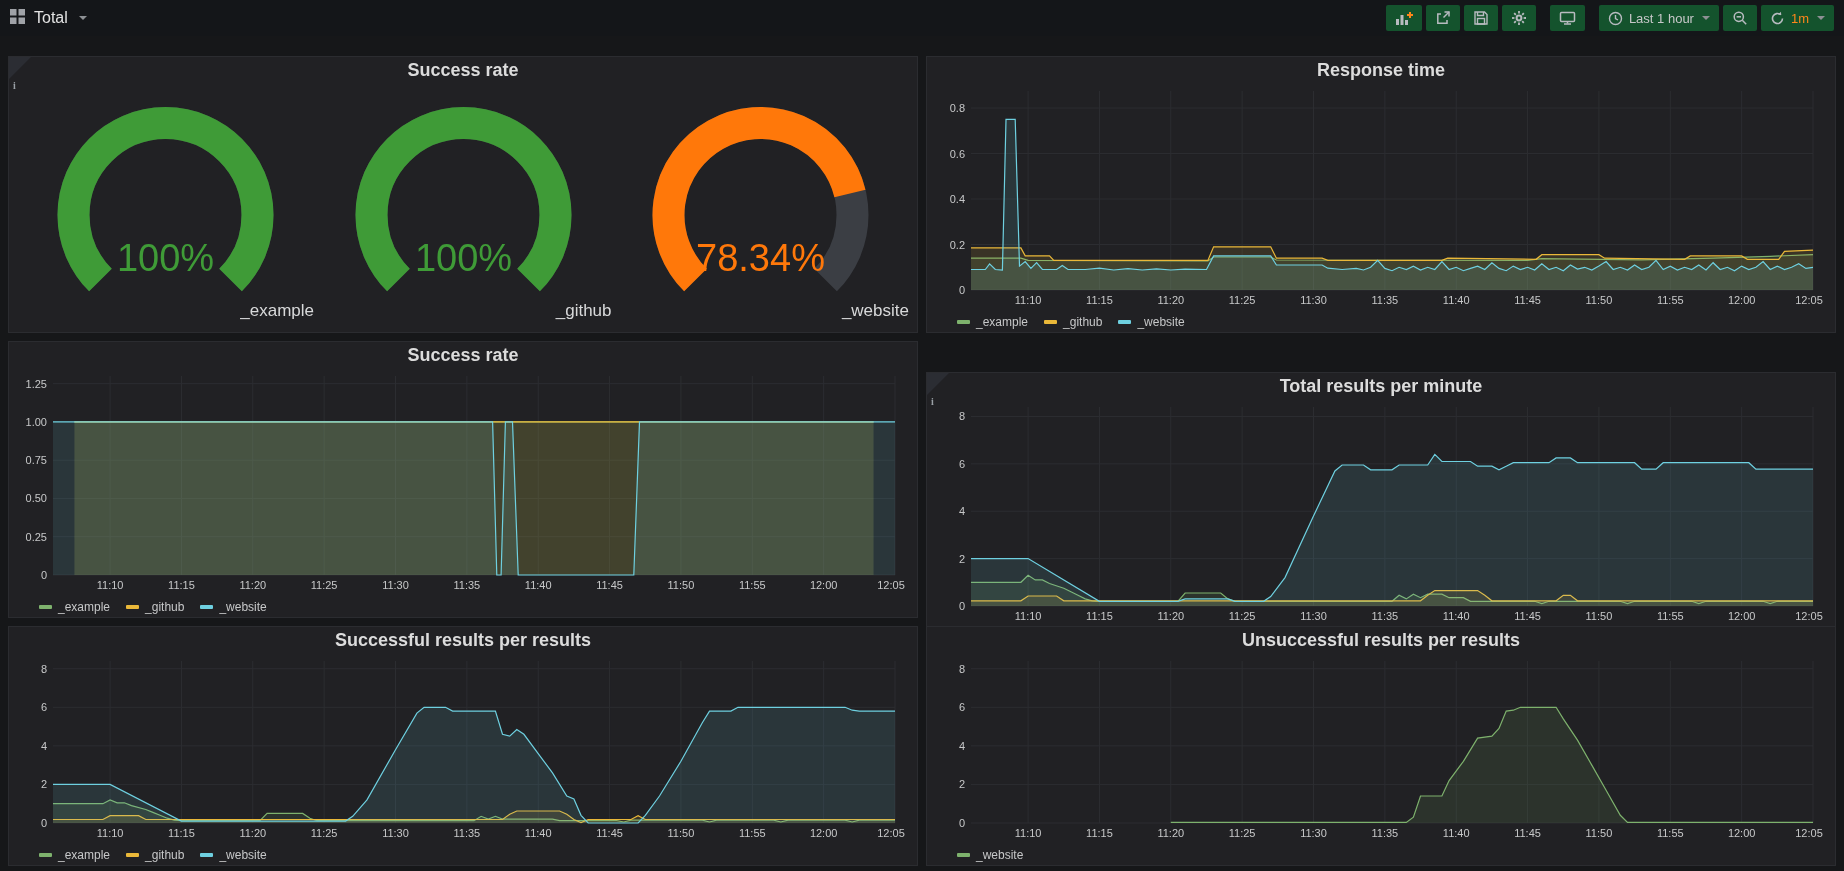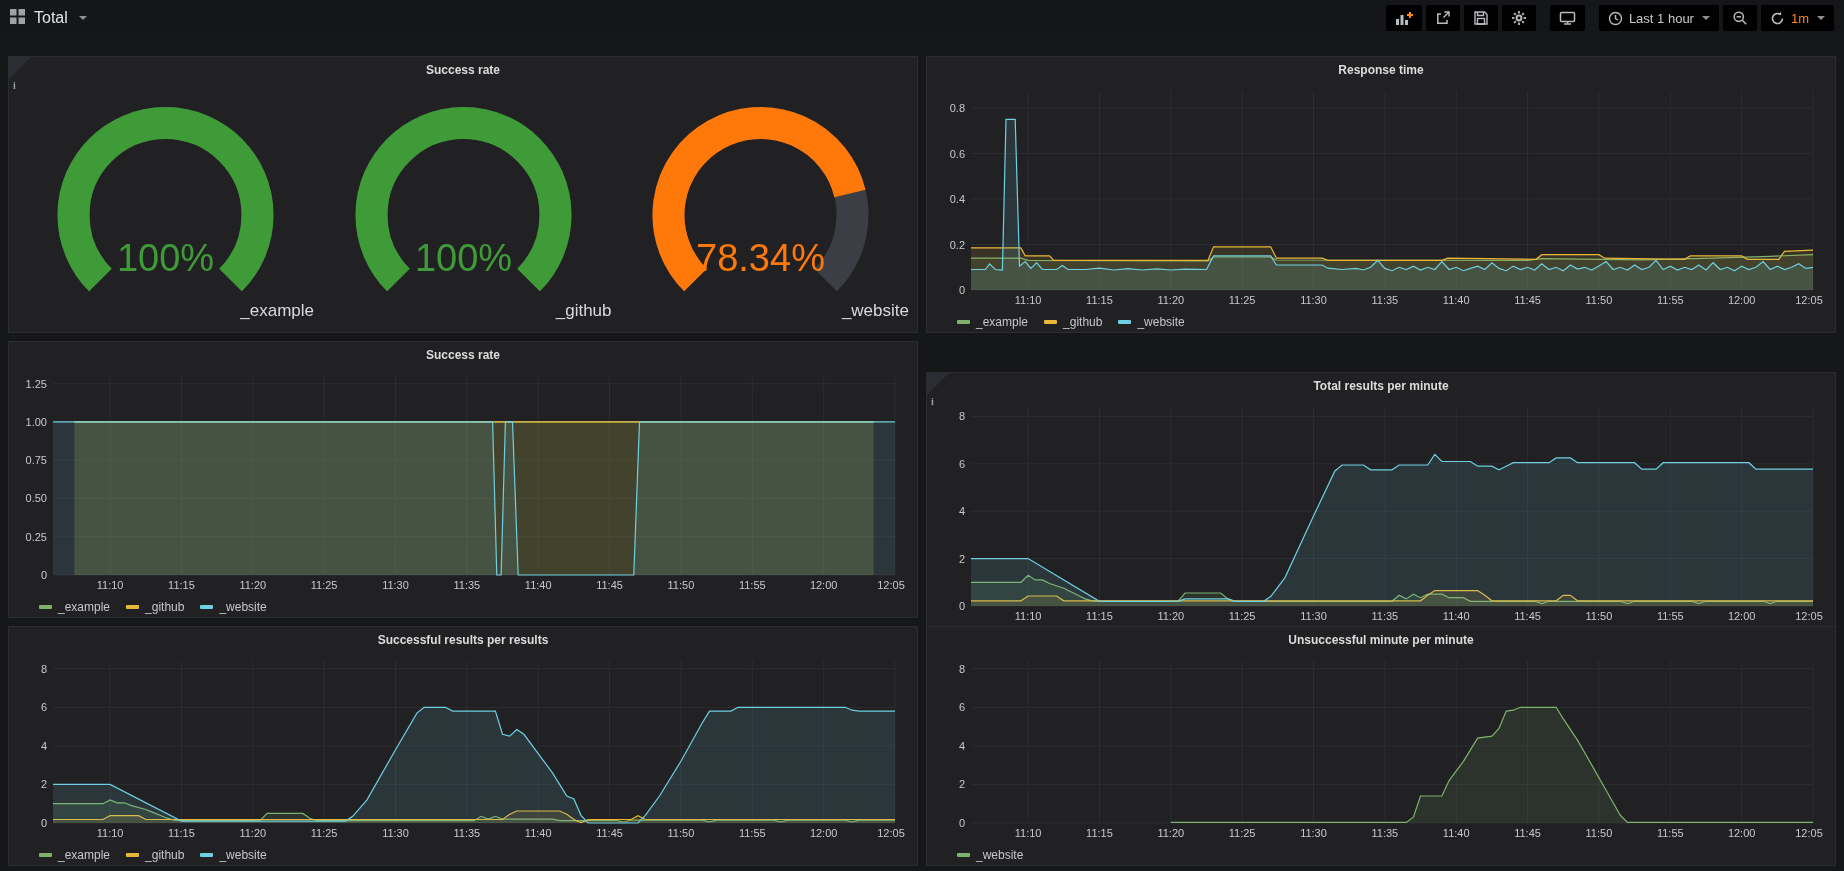--- a/index.html
+++ b/index.html
@@ -4,27 +4,27 @@
 <style>
   html,body{margin:0;padding:0;background:#161719;}
   body{width:1844px;height:871px;overflow:hidden;font-family:"Liberation Sans",sans-serif;color:#d8d9da;}
   
   .navbar{height:36px;background:#141619;display:flex;align-items:center;justify-content:space-between;padding:0 10px;box-sizing:border-box;}
   .nav-left{display:flex;align-items:center;gap:9px;}
   .dash-title{font-size:16px;color:#e3e3e3;cursor:pointer;}
   .caret{width:0;height:0;border-left:4px solid transparent;border-right:4px solid transparent;border-top:4px solid #8d9094;display:inline-block;margin-left:2px;}
   .nav-right{display:flex;align-items:center;}
   .tb-group{display:flex;gap:4px;margin-left:14px;}
-  .tb-btn{display:flex;align-items:center;gap:6px;background:#000000;border-radius:2px;height:26px;padding:0 9px;color:#c7c8c9;font-size:13px;cursor:pointer;box-sizing:border-box;}
+  .tb-btn{display:flex;align-items:center;gap:6px;background:#14532d;border-radius:2px;height:26px;padding:0 9px;color:#c7c8c9;font-size:13px;cursor:pointer;box-sizing:border-box;}
   .tb-btn svg{display:block;}
   .refresh-int{color:#ff861a;font-weight:normal;}
   
   .dash{position:relative;width:1844px;height:835px;}
   .panel{position:absolute;background:#212124;border:1px solid #2b2c30;box-sizing:border-box;}
-  .panel-title{height:24px;line-height:26px;text-align:center;font-size:12px;font-weight:600;color:#dcdcdc;cursor:pointer;}
+  .panel-title{height:24px;line-height:26px;text-align:center;font-size:18px;font-weight:600;color:#dcdcdc;cursor:pointer;}
   .info-corner{position:absolute;top:0;left:0;width:0;height:0;border-top:22px solid #2b2d33;border-right:22px solid transparent;cursor:pointer;}
   .info-i{position:absolute;top:1px;left:4px;font-size:10px;font-weight:bold;color:#9aa0a6;font-family:"Liberation Serif",serif;}
   
   .gauge-row{display:flex;justify-content:space-between;padding:6px 8px 0 8px;}
   .gauge-cell{width:297px;display:flex;flex-direction:column;align-items:flex-end;}
   .gauge-value{font-weight:500;}
   .gauge-label{font-size:17px;color:#d8d9da;margin-top:2px;}
   
   .graph-body{padding:2px 8px 0 8px;}
   .legend{display:flex;gap:16px;padding-left:30px;height:20px;align-items:center;font-size:12px;color:#c7c8c9;}
@@ -417,21 +417,21 @@
           <span class="swatch" style="background:#eab839"></span>
           <span>_github</span>
         </span>
         <span class="legend-item">
           <span class="swatch" style="background:#6ed0e0"></span>
           <span>_website</span>
         </span>
       </div>
   </section>
   <section class="panel" style="left:926px;top:590px;width:910px;height:240px;">
-    <div class="panel-title">Unsuccessful minute per minute</div>
+    <div class="panel-title">Unsuccessful results per results</div>
     <div class="graph-body"><svg width="890" height="188">
           <line x1="36" y1="170" x2="878" y2="170" stroke="#2c2d31" stroke-width="1"></line>
           <text x="30" y="174" text-anchor="end" font-size="11" fill="#c7c8c9">0</text>
           <line x1="36" y1="131.42857142857142" x2="878" y2="131.42857142857142" stroke="#2c2d31" stroke-width="1"></line>
           <text x="30" y="135.42857142857142" text-anchor="end" font-size="11" fill="#c7c8c9">2</text>
           <line x1="36" y1="92.85714285714286" x2="878" y2="92.85714285714286" stroke="#2c2d31" stroke-width="1"></line>
           <text x="30" y="96.85714285714286" text-anchor="end" font-size="11" fill="#c7c8c9">4</text>
           <line x1="36" y1="54.285714285714285" x2="878" y2="54.285714285714285" stroke="#2c2d31" stroke-width="1"></line>
           <text x="30" y="58.285714285714285" text-anchor="end" font-size="11" fill="#c7c8c9">6</text>
           <line x1="36" y1="15.714285714285722" x2="878" y2="15.714285714285722" stroke="#2c2d31" stroke-width="1"></line>

